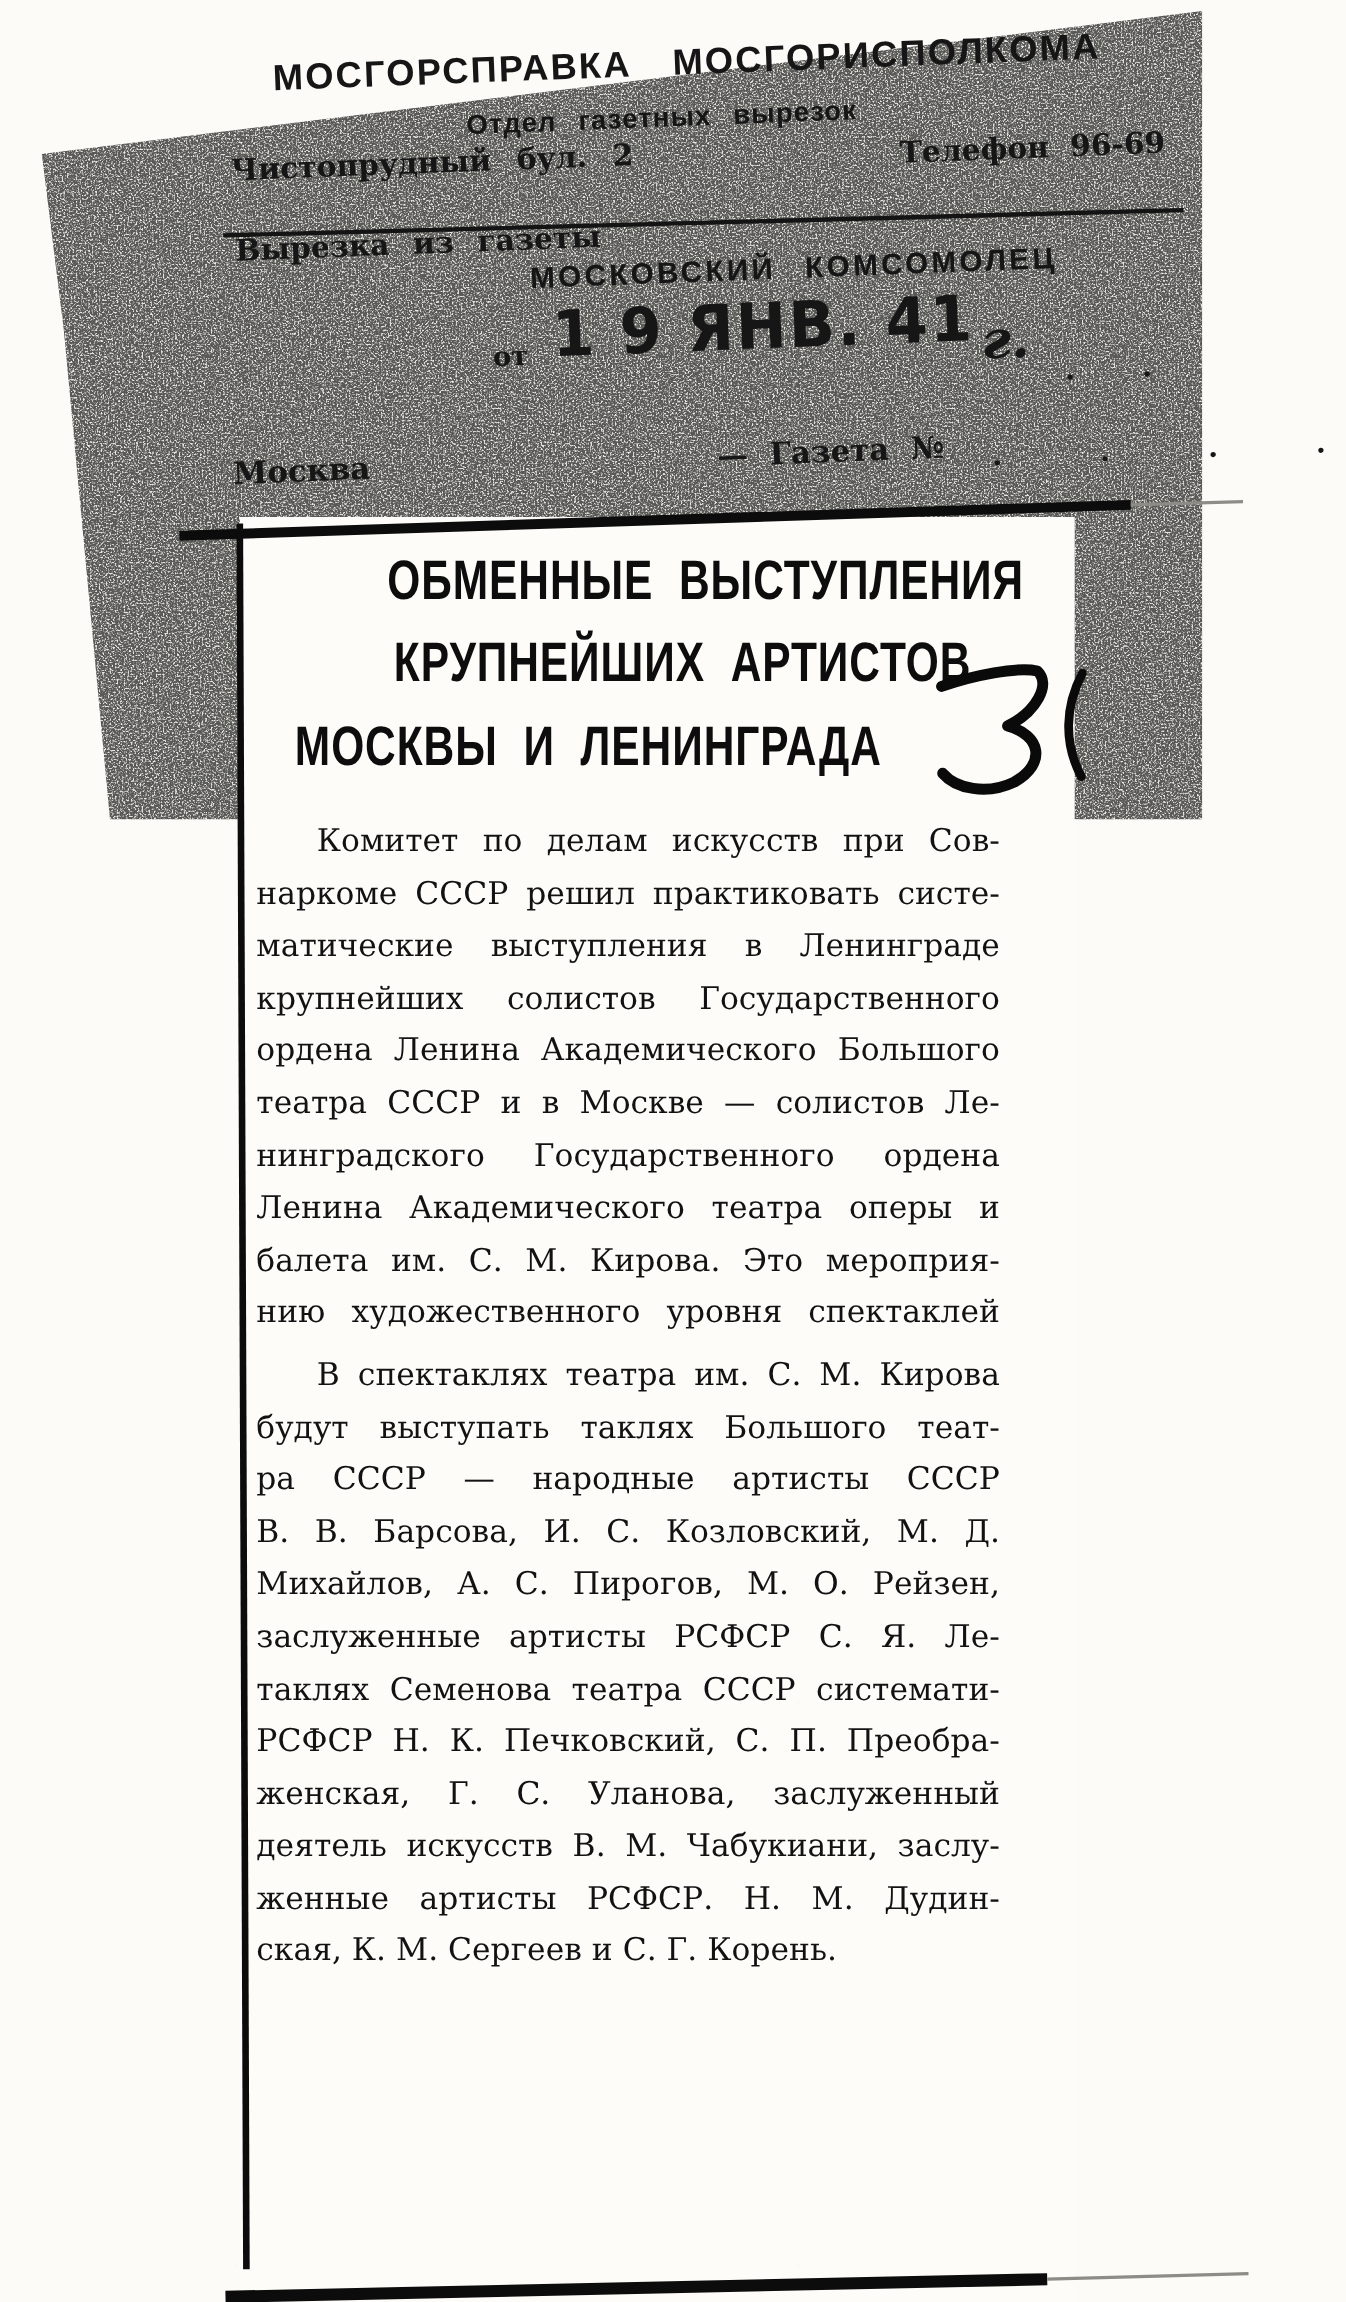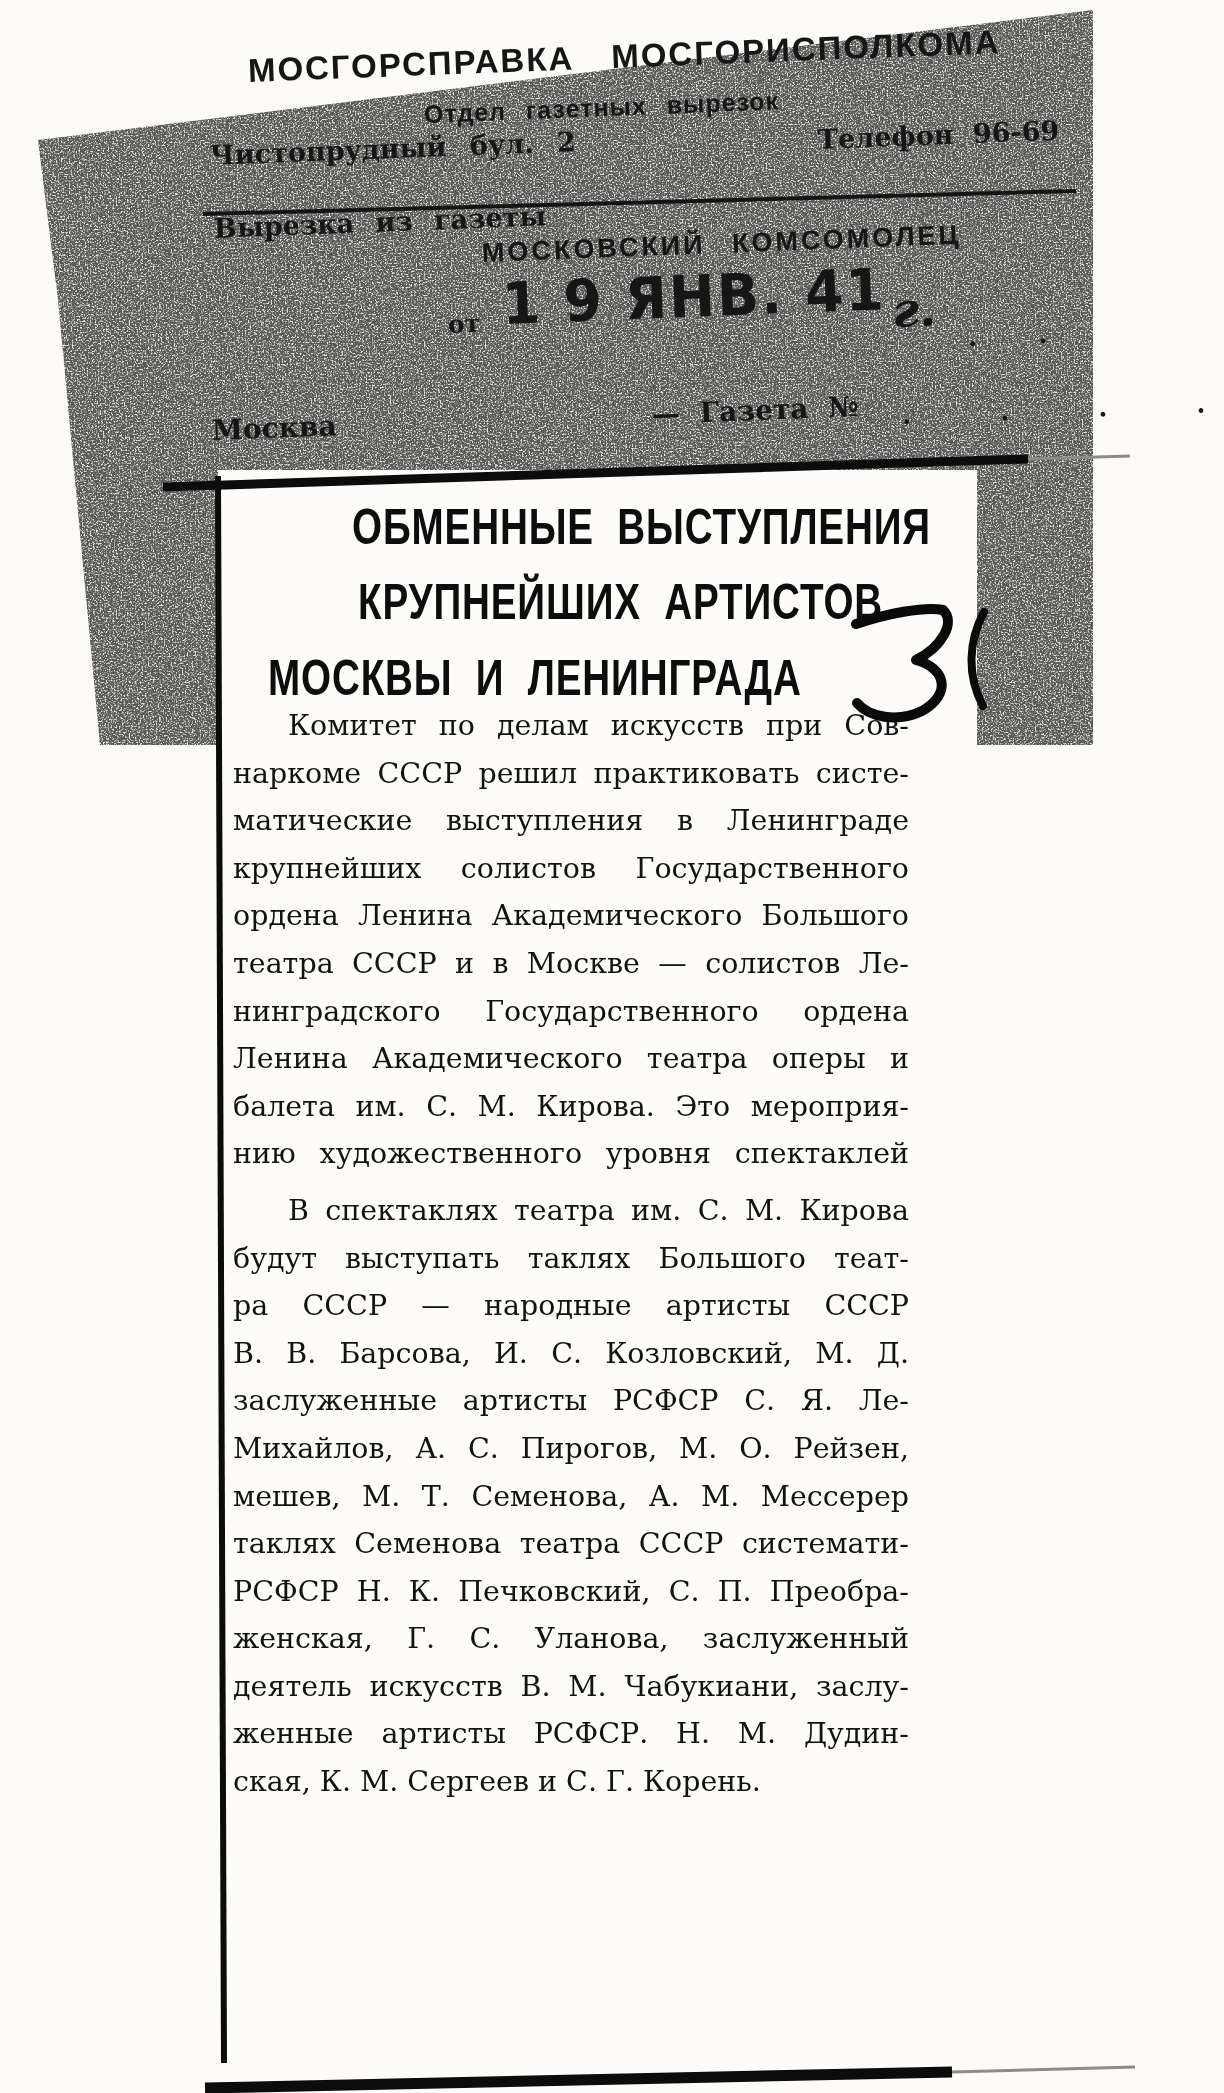--- a/index.html
+++ b/index.html
@@ -42,21 +42,21 @@
     position:absolute; z-index:4;
     font-family:"Liberation Sans",sans-serif; font-weight:bold; color:#0d0d0d;
     font-size:46px; letter-spacing:1px; word-spacing:14px; white-space:nowrap;
     transform:scale(0.84,1.1); transform-origin:left top;
   }
   .hl1 { left:352px; top:497px; }
   .hl2 { left:358px; top:572px; }
   .hl3 { left:268px; top:648px; }
 
   .article-body {
-    position:absolute; z-index:4; left:233px; top:702px; width:676px;
+    position:absolute; z-index:4; left:233px; top:741px; width:676px;
     font-size:28.5px; line-height:47.6px; color:#121212;
   }
   .para { margin:0; }
   .para + .para { margin-top:9px; }
   .bline { text-align:justify; text-align-last:justify; white-space:normal; }
   .bline.first { text-indent:55px; }
   .bline.last  { text-align-last:left; }
 </style>
 </head>
 <body>
@@ -115,23 +115,22 @@
         <div class="bline">нинградского Государственного ордена</div>
         <div class="bline">Ленина Академического театра оперы и</div>
         <div class="bline">балета им. С. М. Кирова. Это мероприя-</div>
         <div class="bline">нию художественного уровня спектаклей</div>
       </div>
       <div class="para">
         <div class="bline first">В спектаклях театра им. С. М. Кирова</div>
         <div class="bline">будут выступать таклях Большого теат-</div>
         <div class="bline">ра СССР — народные артисты СССР</div>
         <div class="bline">В. В. Барсова, И. С. Козловский, М. Д.</div>
+        <div class="bline">Михайлов, А. С. Пирогов, М. О. Рейзен,</div>
         <div class="bline">заслуженные артисты РСФСР С. Я. Ле-</div>
-        <div class="bline">Михайлов, А. С. Пирогов, М. О. Рейзен,</div>
-        <div class="bline">мешев, М. Т. Семенова, А. М. Мессерер</div>
         <div class="bline">таклях Семенова театра СССР системати-</div>
         <div class="bline">РСФСР Н. К. Печковский, С. П. Преобра-</div>
         <div class="bline">женская, Г. С. Уланова, заслуженный</div>
         <div class="bline">деятель искусств В. М. Чабукиани, заслу-</div>
         <div class="bline">женные артисты РСФСР. Н. М. Дудин-</div>
         <div class="bline last">ская, К. М. Сергеев и С. Г. Корень.</div>
       </div>
     </div>
 
   <svg class="fg-svg" width="1224" height="2093">

